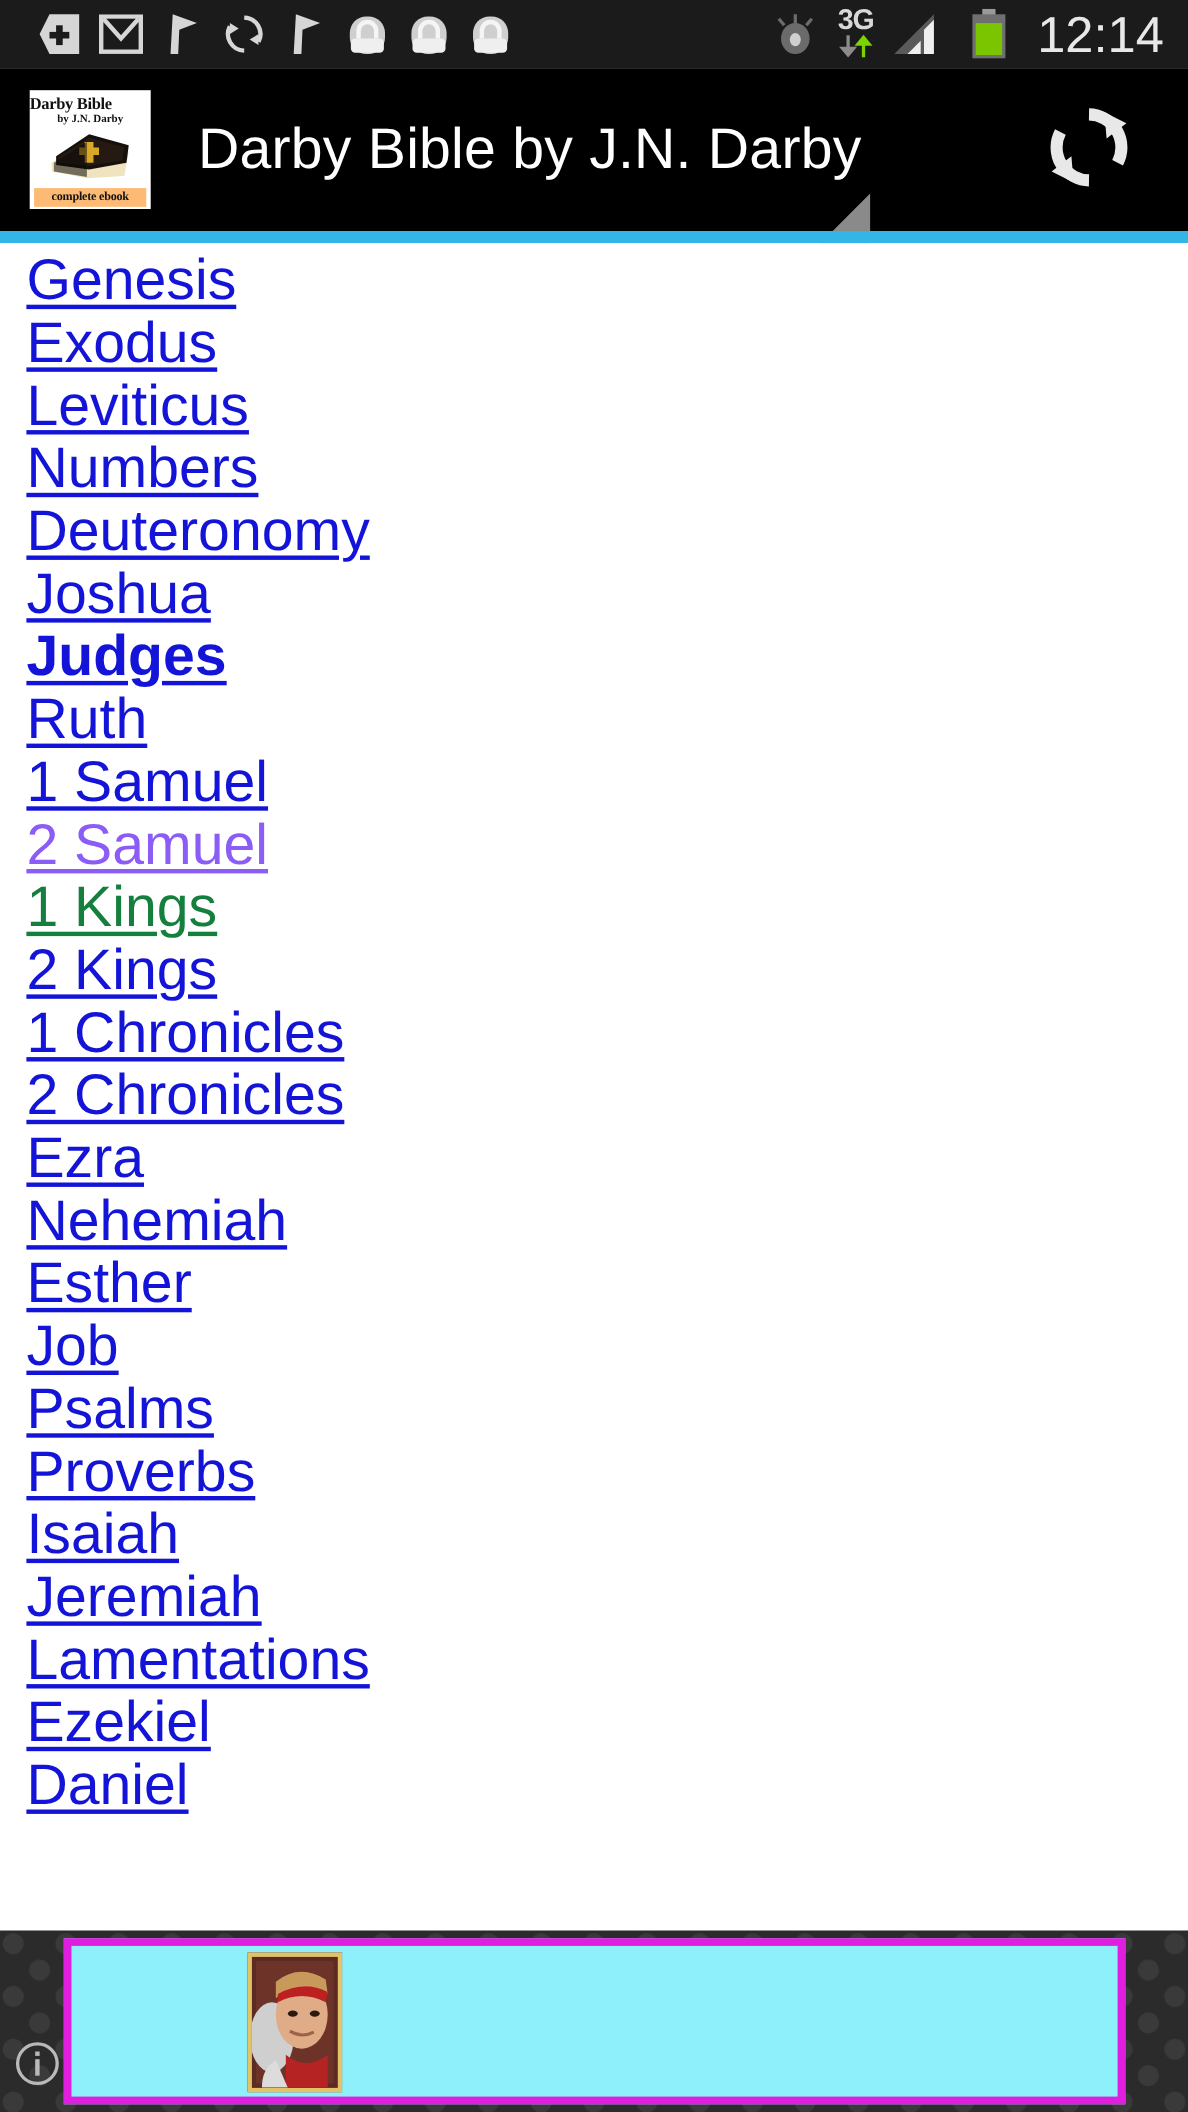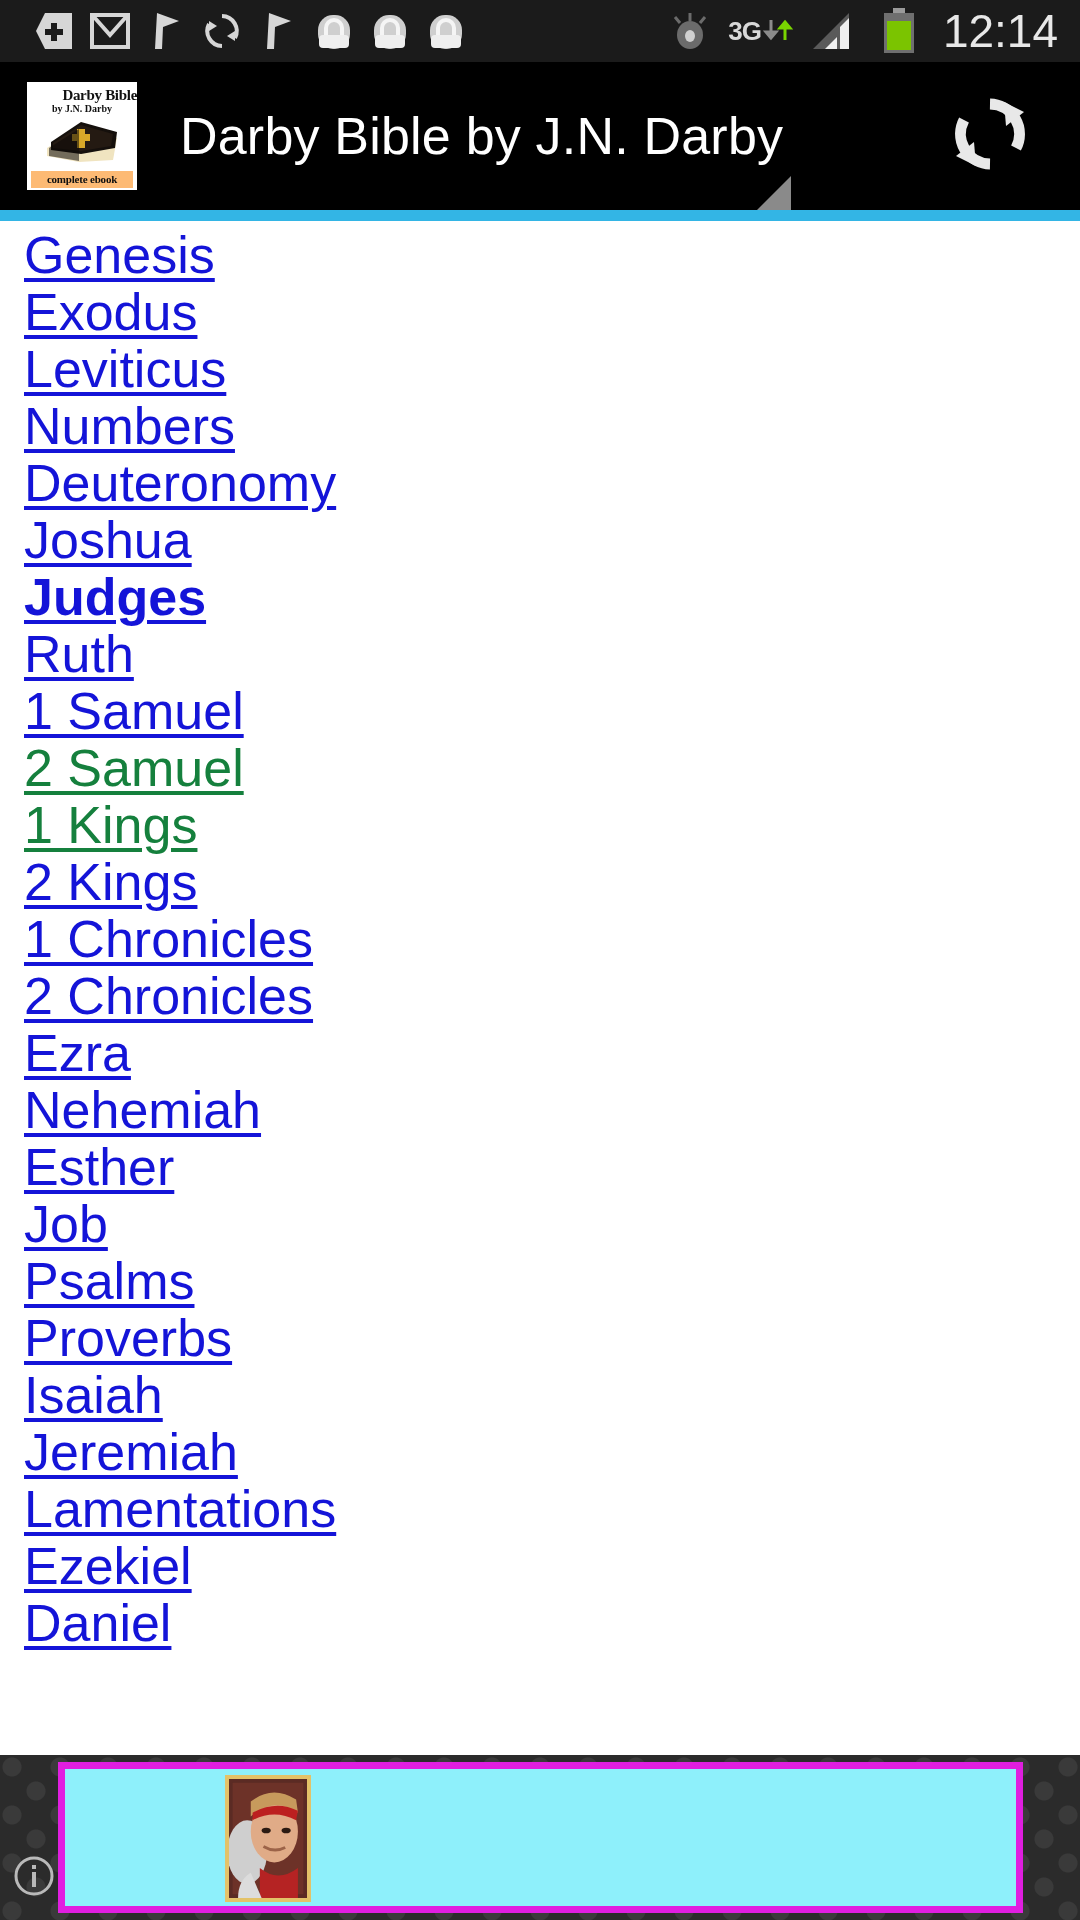--- a/index.html
+++ b/index.html
@@ -20,37 +20,37 @@
   }
   .sb-left { display:flex; align-items:center; gap:0px; padding-left:26px; }
   .sb-right { margin-left:auto; display:flex; align-items:center; padding-right:22px; gap:10px; }
   .sb-ico { width:56px; height:48px; display:flex; align-items:center; justify-content:center; }
   .sb-ico svg { display:block; }
   .clock {
     color:#e8e8e8; font-size:46px; font-weight:400;
     letter-spacing:0px; line-height:46px; padding-left:6px;
     font-family:"Liberation Sans", sans-serif;
   }
-  .net3g { display:flex; flex-direction:row; align-items:center; line-height:1; }
+  .net3g { display:flex; flex-direction:column; align-items:center; line-height:1; }
   .net3g .lbl { color:#d8d8d8; font-size:26px; font-weight:bold; letter-spacing:-1px; }
 
   
   .appbar {
     position:absolute; top:62px; left:0;
     width:1080px; height:148px;
     background:#000000;
   }
   .app-icon {
     position:absolute; left:27px; top:20px;
     width:110px; height:108px;
     background:#ffffff;
     overflow:hidden;
   }
   .icon-title {
-    text-align:right; color:#111; font-weight:bold;
+    text-align:left; color:#111; font-weight:bold;
     font-size:15px; line-height:15px; margin-top:6px;
     font-family:"Liberation Serif", serif; letter-spacing:-0.3px;
   }
   .icon-sub {
     text-align:center; color:#111; font-weight:bold;
     font-size:10px; line-height:11px;
     font-family:"Liberation Serif", serif;
   }
   .icon-book {
     position:absolute; left:16px; top:36px; width:78px; height:46px;
@@ -281,21 +281,21 @@
   <div class="content" id="book-list">
       <a class="book-link" href="#" style="color: rgb(20, 20, 216);">Genesis</a>
       <a class="book-link" href="#" style="color: rgb(20, 20, 216);">Exodus</a>
       <a class="book-link" href="#" style="color: rgb(20, 20, 216);">Leviticus</a>
       <a class="book-link" href="#" style="color: rgb(20, 20, 216);">Numbers</a>
       <a class="book-link" href="#" style="color: rgb(20, 20, 216);">Deuteronomy</a>
       <a class="book-link" href="#" style="color: rgb(20, 20, 216);">Joshua</a>
       <a class="book-link" href="#" style="color: rgb(20, 20, 216); font-weight: bold;">Judges</a>
       <a class="book-link" href="#" style="color: rgb(20, 20, 216);">Ruth</a>
       <a class="book-link" href="#" style="color: rgb(20, 20, 216);">1 Samuel</a>
-      <a class="book-link" href="#" style="color: #15803d;">2 Samuel</a>
+      <a class="book-link" href="#" style="color: #8b5cf6;">2 Samuel</a>
       <a class="book-link" href="#" style="color: #15803d;">1 Kings</a>
       <a class="book-link" href="#" style="color: rgb(20, 20, 216);">2 Kings</a>
       <a class="book-link" href="#" style="color: rgb(20, 20, 216);">1 Chronicles</a>
       <a class="book-link" href="#" style="color: rgb(20, 20, 216);">2 Chronicles</a>
       <a class="book-link" href="#" style="color: rgb(20, 20, 216); text-align: center;">Ezra</a>
       <a class="book-link" href="#" style="color: rgb(20, 20, 216);">Nehemiah</a>
       <a class="book-link" href="#" style="color: rgb(20, 20, 216);">Esther</a>
       <a class="book-link" href="#" style="color: rgb(20, 20, 216);">Job</a>
       <a class="book-link" href="#" style="color: rgb(20, 20, 216); text-align: right;">Psalms</a>
       <a class="book-link" href="#" style="color: rgb(20, 20, 216);">Proverbs</a>

